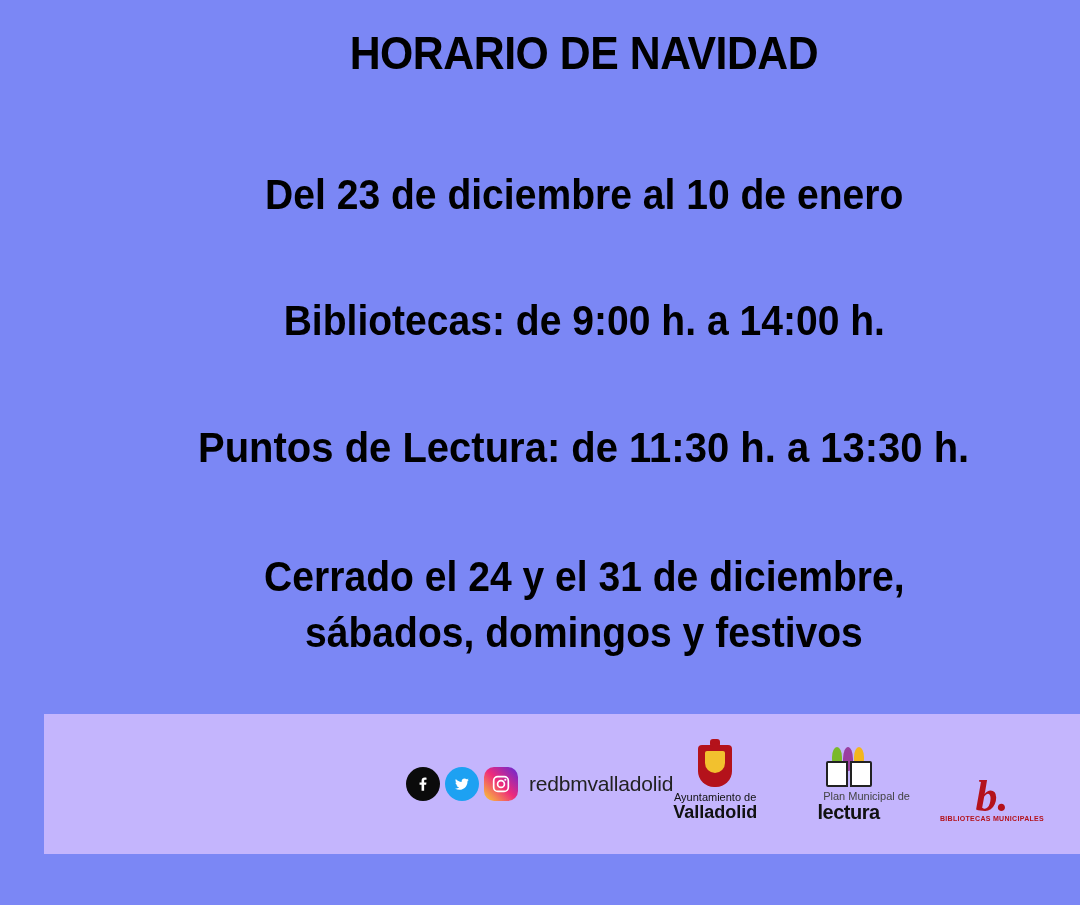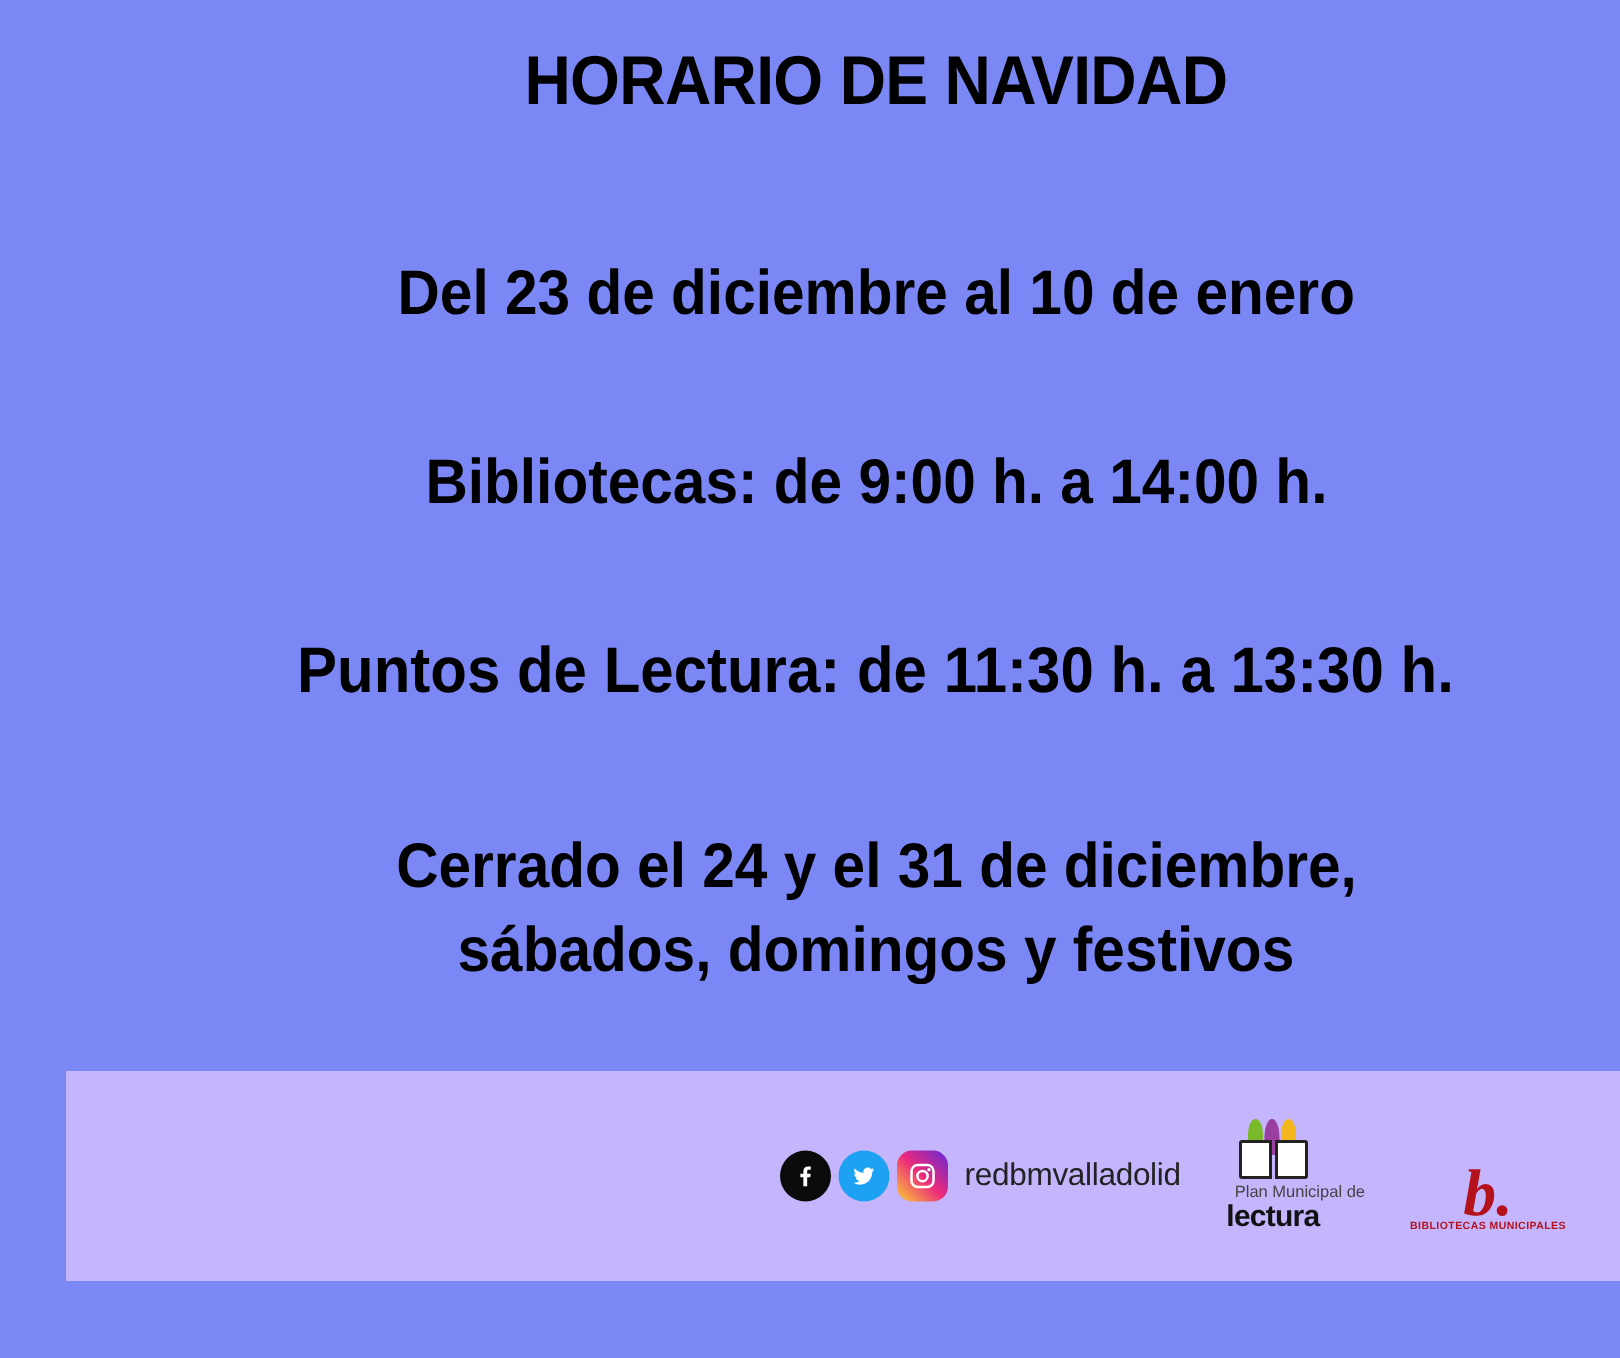--- a/index.html
+++ b/index.html
@@ -233,20 +233,25 @@
           <rect x="3.2" y="3.2" width="17.6" height="17.6" rx="5" ry="5" fill="none" stroke="#ffffff" stroke-width="2"></rect>
           <circle cx="12" cy="12" r="4.1" fill="none" stroke="#ffffff" stroke-width="2"></circle>
           <circle cx="17.2" cy="6.9" r="1.3" fill="#ffffff"></circle>
         </svg>
       </span>
       <span class="social-handle">redbmvalladolid</span>
     </div>
 
     <div class="logos">
 
+      <div class="logo logo-ayto">
+        <span class="shield"></span>
+        <span class="t1">Ayuntamiento de</span>
+        <span class="t2">Valladolid</span>
+      </div>
 
       <div class="logo logo-lectura">
         <span class="book">
           <span class="flame-g"></span>
           <span class="flame-p"></span>
           <span class="flame-y"></span>
           <span class="page-l"></span>
           <span class="page-r"></span>
         </span>
         <span class="t1">Plan Municipal de</span>

